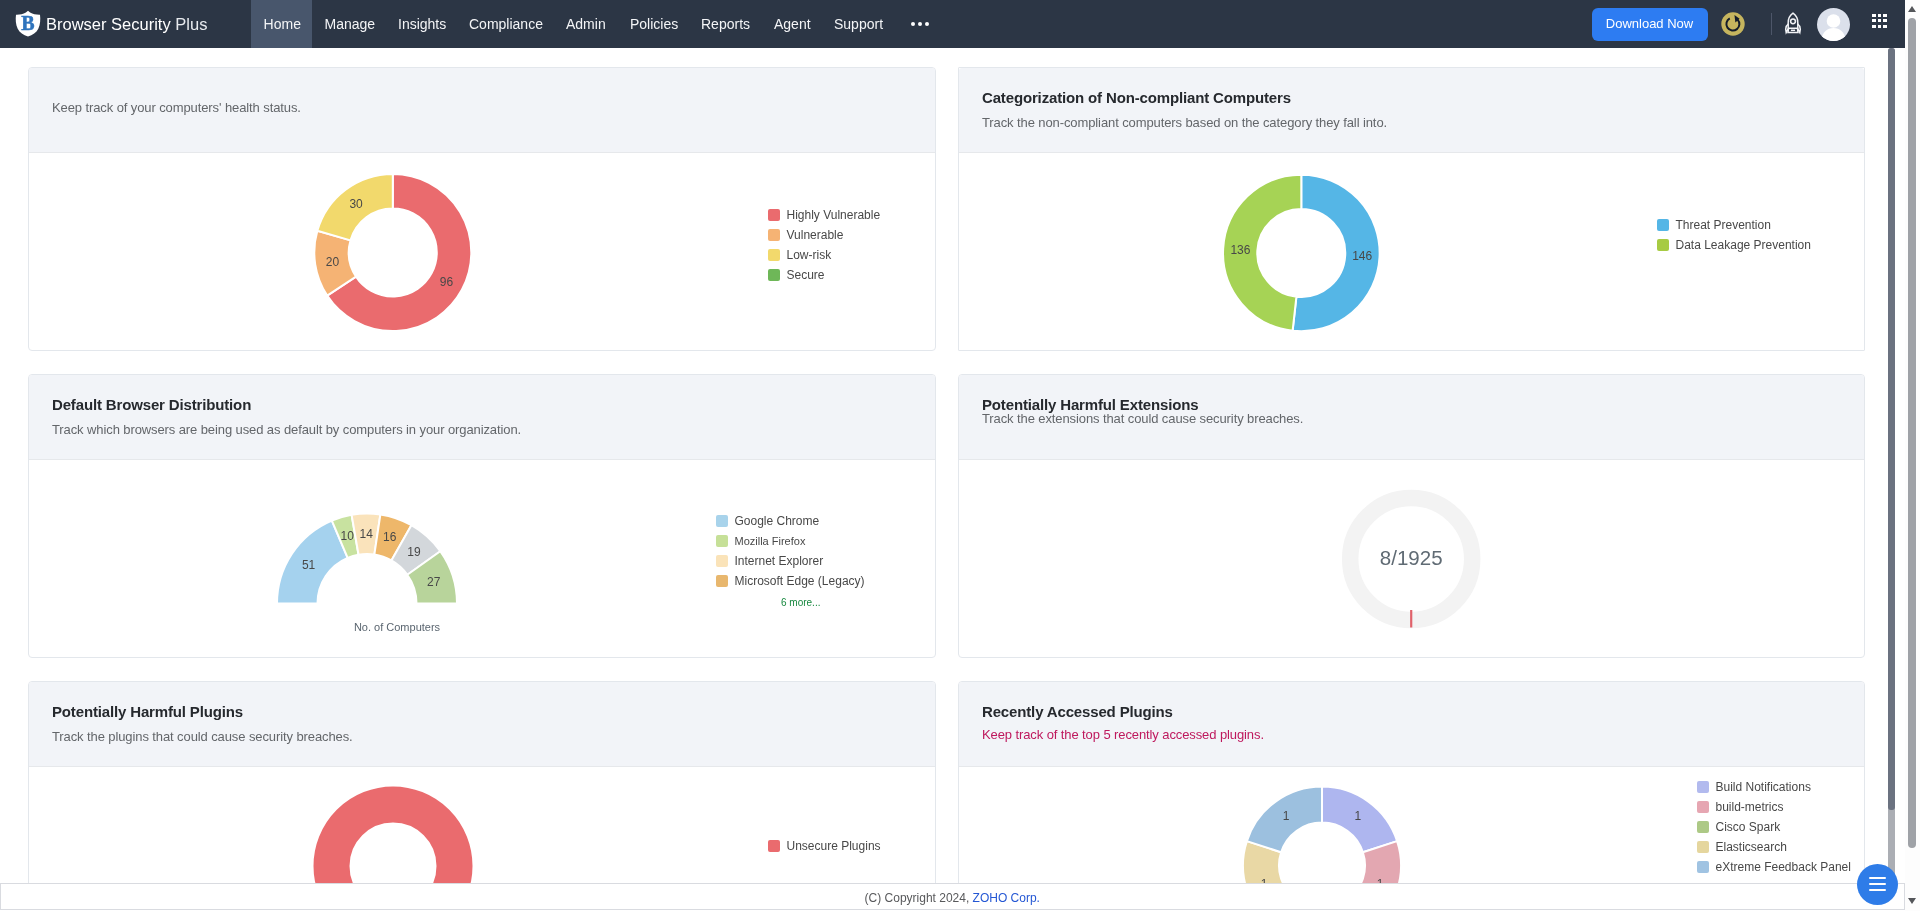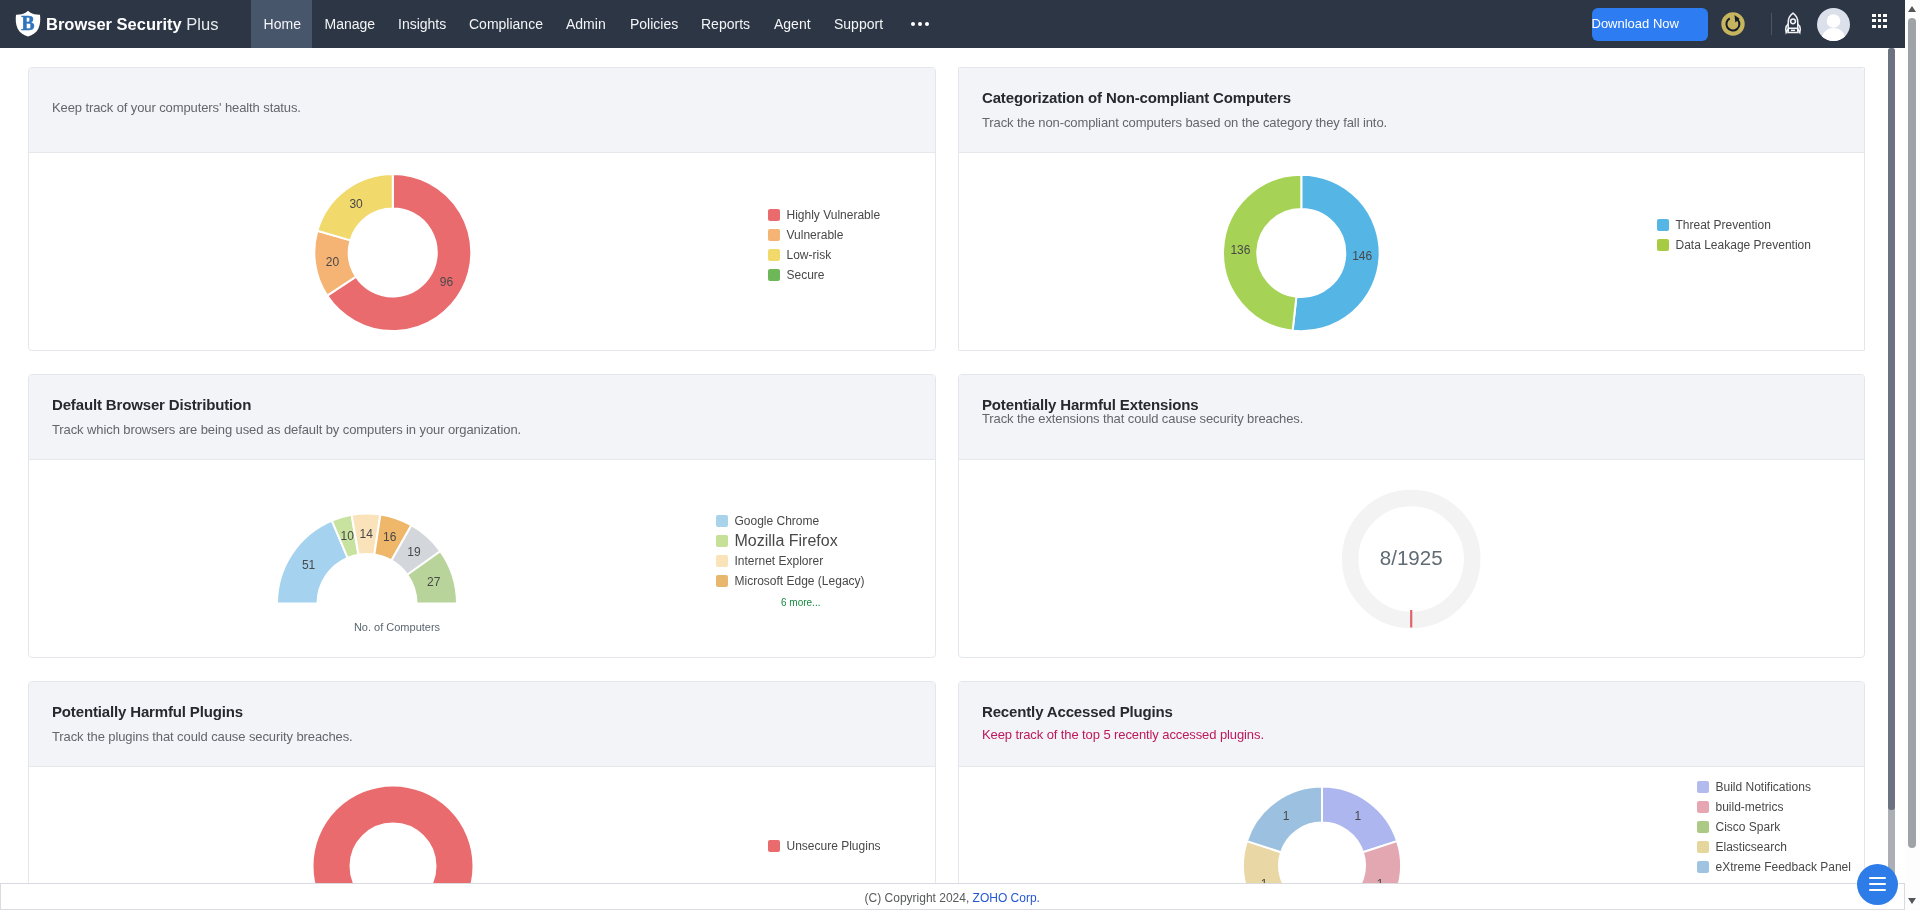--- a/index.html
+++ b/index.html
@@ -87,21 +87,21 @@
 <div style="position:absolute;left:786.5px;top:247px;font-size:12px;line-height:16px;color:#484848;white-space:nowrap">Low-risk</div>
 <div style="position:absolute;left:768px;top:269px;width:12px;height:12px;border-radius:2px;background:#6eb758"></div>
 <div style="position:absolute;left:786.5px;top:267px;font-size:12px;line-height:16px;color:#484848;white-space:nowrap">Secure</div>
 <div style="position:absolute;left:1657px;top:219px;width:12px;height:12px;border-radius:2px;background:#55b6e6"></div>
 <div style="position:absolute;left:1675.5px;top:217px;font-size:12px;line-height:16px;color:#484848;white-space:nowrap">Threat Prevention</div>
 <div style="position:absolute;left:1657px;top:239px;width:12px;height:12px;border-radius:2px;background:#a7cb43"></div>
 <div style="position:absolute;left:1675.5px;top:237px;font-size:12px;line-height:16px;color:#484848;white-space:nowrap">Data Leakage Prevention</div>
 <div style="position:absolute;left:716px;top:515px;width:12px;height:12px;border-radius:2px;background:#a8d3eb"></div>
 <div style="position:absolute;left:734.5px;top:513px;font-size:12px;line-height:16px;color:#484848;white-space:nowrap">Google Chrome</div>
 <div style="position:absolute;left:716px;top:535px;width:12px;height:12px;border-radius:2px;background:#c6e098"></div>
-<div style="position:absolute;left:734.5px;top:533px;font-size:16px;line-height:16px;color:#484848;white-space:nowrap">Mozilla Firefox</div>
+<div style="position:absolute;left:734.5px;top:533px;font-size:11px;line-height:16px;color:#484848;white-space:nowrap">Mozilla Firefox</div>
 <div style="position:absolute;left:716px;top:555px;width:12px;height:12px;border-radius:2px;background:#fae3b9"></div>
 <div style="position:absolute;left:734.5px;top:553px;font-size:12px;line-height:16px;color:#484848;white-space:nowrap">Internet Explorer</div>
 <div style="position:absolute;left:716px;top:575px;width:12px;height:12px;border-radius:2px;background:#e8b76e"></div>
 <div style="position:absolute;left:734.5px;top:573px;font-size:12px;line-height:16px;color:#484848;white-space:nowrap">Microsoft Edge (Legacy)</div>
 <div style="position:absolute;left:781px;top:596.5px;font-size:10px;color:#17883f">6 more...</div>
 <div style="position:absolute;left:768px;top:840px;width:12px;height:12px;border-radius:2px;background:#ea6b6e"></div>
 <div style="position:absolute;left:786.5px;top:838px;font-size:12px;line-height:16px;color:#484848;white-space:nowrap">Unsecure Plugins</div>
 <div style="position:absolute;left:1697px;top:781px;width:12px;height:12px;border-radius:2px;background:#b2baee"></div>
 <div style="position:absolute;left:1715.5px;top:779px;font-size:12px;line-height:16px;color:#484848;white-space:nowrap">Build Notifications</div>
 <div style="position:absolute;left:1697px;top:801px;width:12px;height:12px;border-radius:2px;background:#e6a6b2"></div>
@@ -124,22 +124,22 @@
     <div style="position:absolute;left:701px;top:16.5px;font-size:14px;line-height:14px;color:#f4f5f7">Reports</div>
     <div style="position:absolute;left:774px;top:16.5px;font-size:14px;line-height:14px;color:#f4f5f7">Agent</div>
     <div style="position:absolute;left:834px;top:16.5px;font-size:14px;line-height:14px;color:#f4f5f7">Support</div>
     <div style="position:absolute;left:911px;top:22px;width:4px;height:4px;border-radius:50%;background:#fff"></div>
     <div style="position:absolute;left:918px;top:22px;width:4px;height:4px;border-radius:50%;background:#fff"></div>
     <div style="position:absolute;left:925px;top:22px;width:4px;height:4px;border-radius:50%;background:#fff"></div>
     <svg width="26" height="27" viewBox="0 0 26 27" style="position:absolute;left:15px;top:10px">
 <path d="M13 0.8 L15.1 2.6 C18 4.4 21.6 4.9 25 4.8 C25.6 9.5 25.3 14.6 23.3 18.7 C21.3 22.8 17.7 25 13 26.4 C8.3 25 4.7 22.8 2.7 18.7 C0.7 14.6 0.4 9.5 1 4.8 C4.4 4.9 8 4.4 10.9 2.6 Z" fill="#fff"></path>
 <text x="13" y="20" font-family="Liberation Serif, serif" font-weight="700" font-size="20" fill="#2f74bd" stroke="#2f74bd" stroke-width="0.5" text-anchor="middle">B</text>
 </svg>
-    <div style="position:absolute;left:46px;top:13.5px;font-size:16.5px;line-height:20px;color:#fff"><span style="font-weight:700">Browser Security</span><span style="font-weight:400;color:#e8ebef"> Plus</span></div>
-    <div style="position:absolute;left:1591.5px;top:8px;width:116px;height:32.5px;background:#2d7cf2;border-radius:6px;color:#fff;font-size:13px;line-height:32.5px;text-align:left">Download Now</div>
+    <div style="position:absolute;left:46px;top:13.5px;font-size:16.5px;line-height:20px;color:#fff"><span style="font-weight:400">Browser Security</span><span style="font-weight:400;color:#e8ebef"> Plus</span></div>
+    <div style="position:absolute;left:1591.5px;top:8px;width:116px;height:32.5px;background:#2d7cf2;border-radius:6px;color:#fff;font-size:13px;line-height:32.5px;text-align:center">Download Now</div>
     <svg width="24" height="24" viewBox="0 0 24 24" style="position:absolute;left:1721px;top:12px">
 <circle cx="12" cy="12" r="11.7" fill="#c6b55e"></circle>
 <path d="M16.6 7.6 A6.5 6.5 0 1 1 8.75 6.37" fill="none" stroke="#141c2b" stroke-width="2"></path>
 <path d="M13.4 3.1 L18.6 6.7 L14.4 10.4 Z" fill="#141c2b"></path>
 </svg>
     <div style="position:absolute;left:1771px;top:13px;width:1px;height:22px;background:#4d5669"></div>
     <svg width="22" height="24" viewBox="0 0 22 24" style="position:absolute;left:1781.5px;top:11.5px" fill="none" stroke="#f2f4f7" stroke-width="1.5">
 <path d="M11 1.2 C14.2 3.4 15.8 7 15.8 10.8 L15.8 16.2 L6.2 16.2 L6.2 10.8 C6.2 7 7.8 3.4 11 1.2 Z"></path>
 <circle cx="11" cy="9.3" r="2.4"></circle>
 <path d="M6.2 12.2 C4.6 13.2 3.8 15 3.7 17.2 L4.2 20.4 L6.2 16.8"></path>

